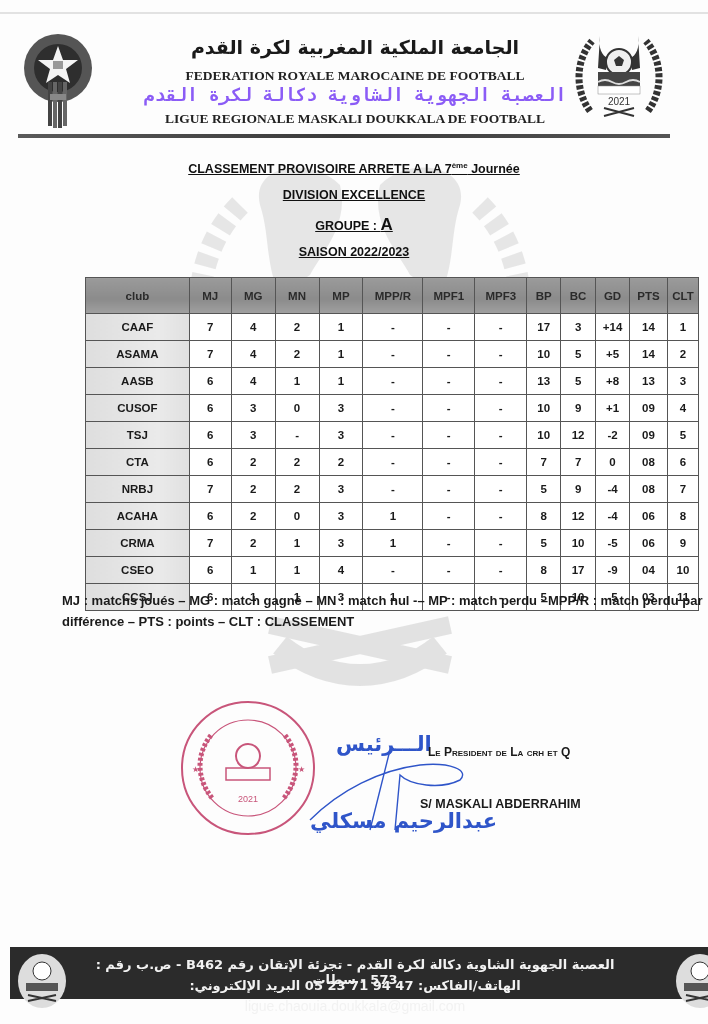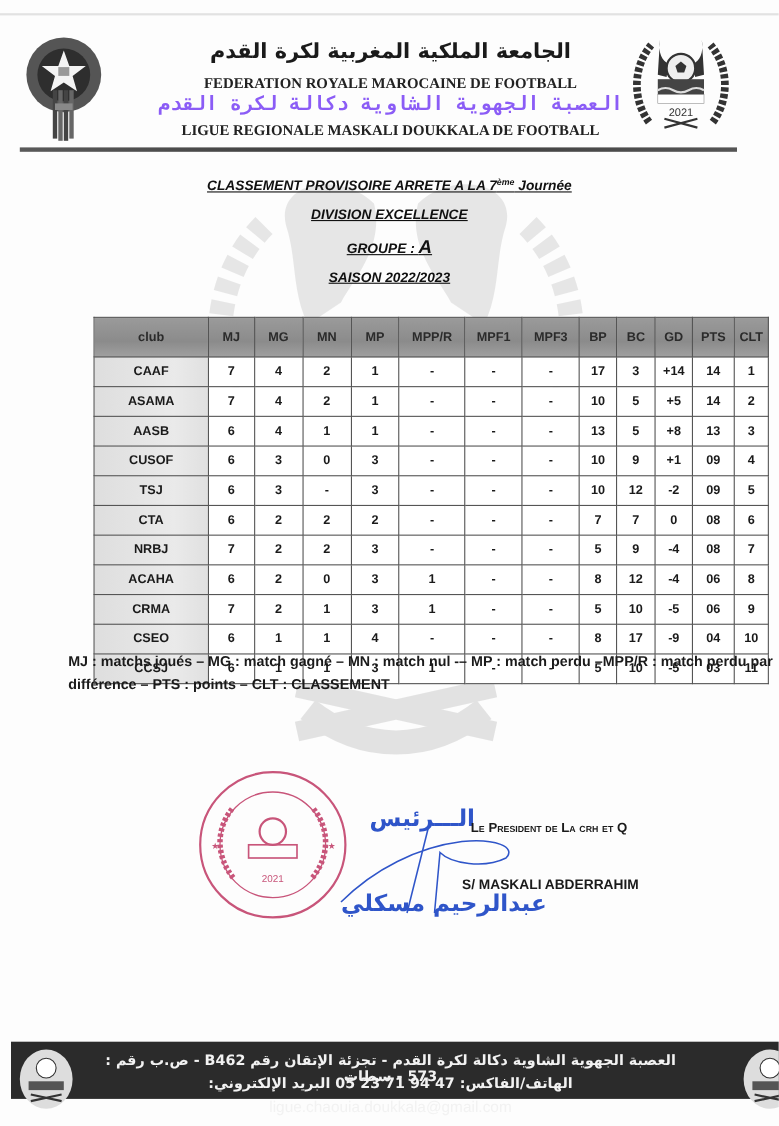--- a/index.html
+++ b/index.html
@@ -12,30 +12,30 @@
   .logo-right { position: absolute; left: 570px; top: 26px; width: 98px; height: 98px; }
   .hdr { position: absolute; left: 120px; width: 470px; text-align: center; }
   .ar1 { top: 36px; font-family: "DejaVu Sans", sans-serif; font-weight: bold; font-size: 19px; color: #1a1a1a; }
   .fr1 { top: 68px; font-family: "Liberation Serif", serif; font-weight: bold; font-size: 13.5px; color: #222; }
   .ar2 { top: 84px; font-family: Liberation Mono, monospace; font-weight: bold; font-size: 18px; color: #8b5cf6; }
   .fr2 { top: 111px; font-family: "Liberation Serif", serif; font-weight: bold; font-size: 13.5px; color: #222; }
   .hdr-bar { position: absolute; left: 18px; top: 134px; width: 652px; height: 4px; background: linear-gradient(90deg,#5a5a5a,#3a3a3a 50%,#555); }
 
   .watermark { position: absolute; left: 150px; top: 165px; width: 420px; height: 540px; opacity: 0.22; pointer-events: none; }
 
-  .title-block { position: absolute; left: 0; width: 708px; text-align: center; font-family: "Liberation Sans", sans-serif; font-weight: bold; text-decoration: underline; color: #111; font-style: italic; }
+  .title-block { position: absolute; left: 0; width: 708px; text-align: center; font-family: "Liberation Sans", sans-serif; font-weight: bold; text-decoration: underline; color: #111; }
   .t1 { top: 161px; font-size: 12.5px; }
   .t1 sup { font-size: 8px; }
   .t2 { top: 188px; font-size: 12.5px; }
   .t3 { top: 215px; font-size: 12.5px; }
   .t3 .grp { font-size: 17px; }
   .t4 { top: 245px; font-size: 12.5px; }
 
   table.standings {
-    position: absolute; left: 85px; top: 288px; width: 614px;
+    position: absolute; left: 85px; top: 277px; width: 614px;
     border-collapse: collapse; font-family: "Liberation Sans", sans-serif; font-weight: bold; font-size: 11.5px;
   }
   table.standings th {
     background: linear-gradient(180deg,#9a9a9a,#8b8b8b 60%,#a0a0a0); color: #2b2b2b; height: 33px; font-weight: bold; font-size: 11.5px;
     border: 1px solid #555; text-align: center;
   }
   table.standings td {
     height: 24px; border: 1px solid #555; text-align: center; background: #fff; color: #1a1a1a;
   }
   table.standings td.club { background: linear-gradient(90deg,#dedede,#eaeaea 70%,#e0e0e0); }

